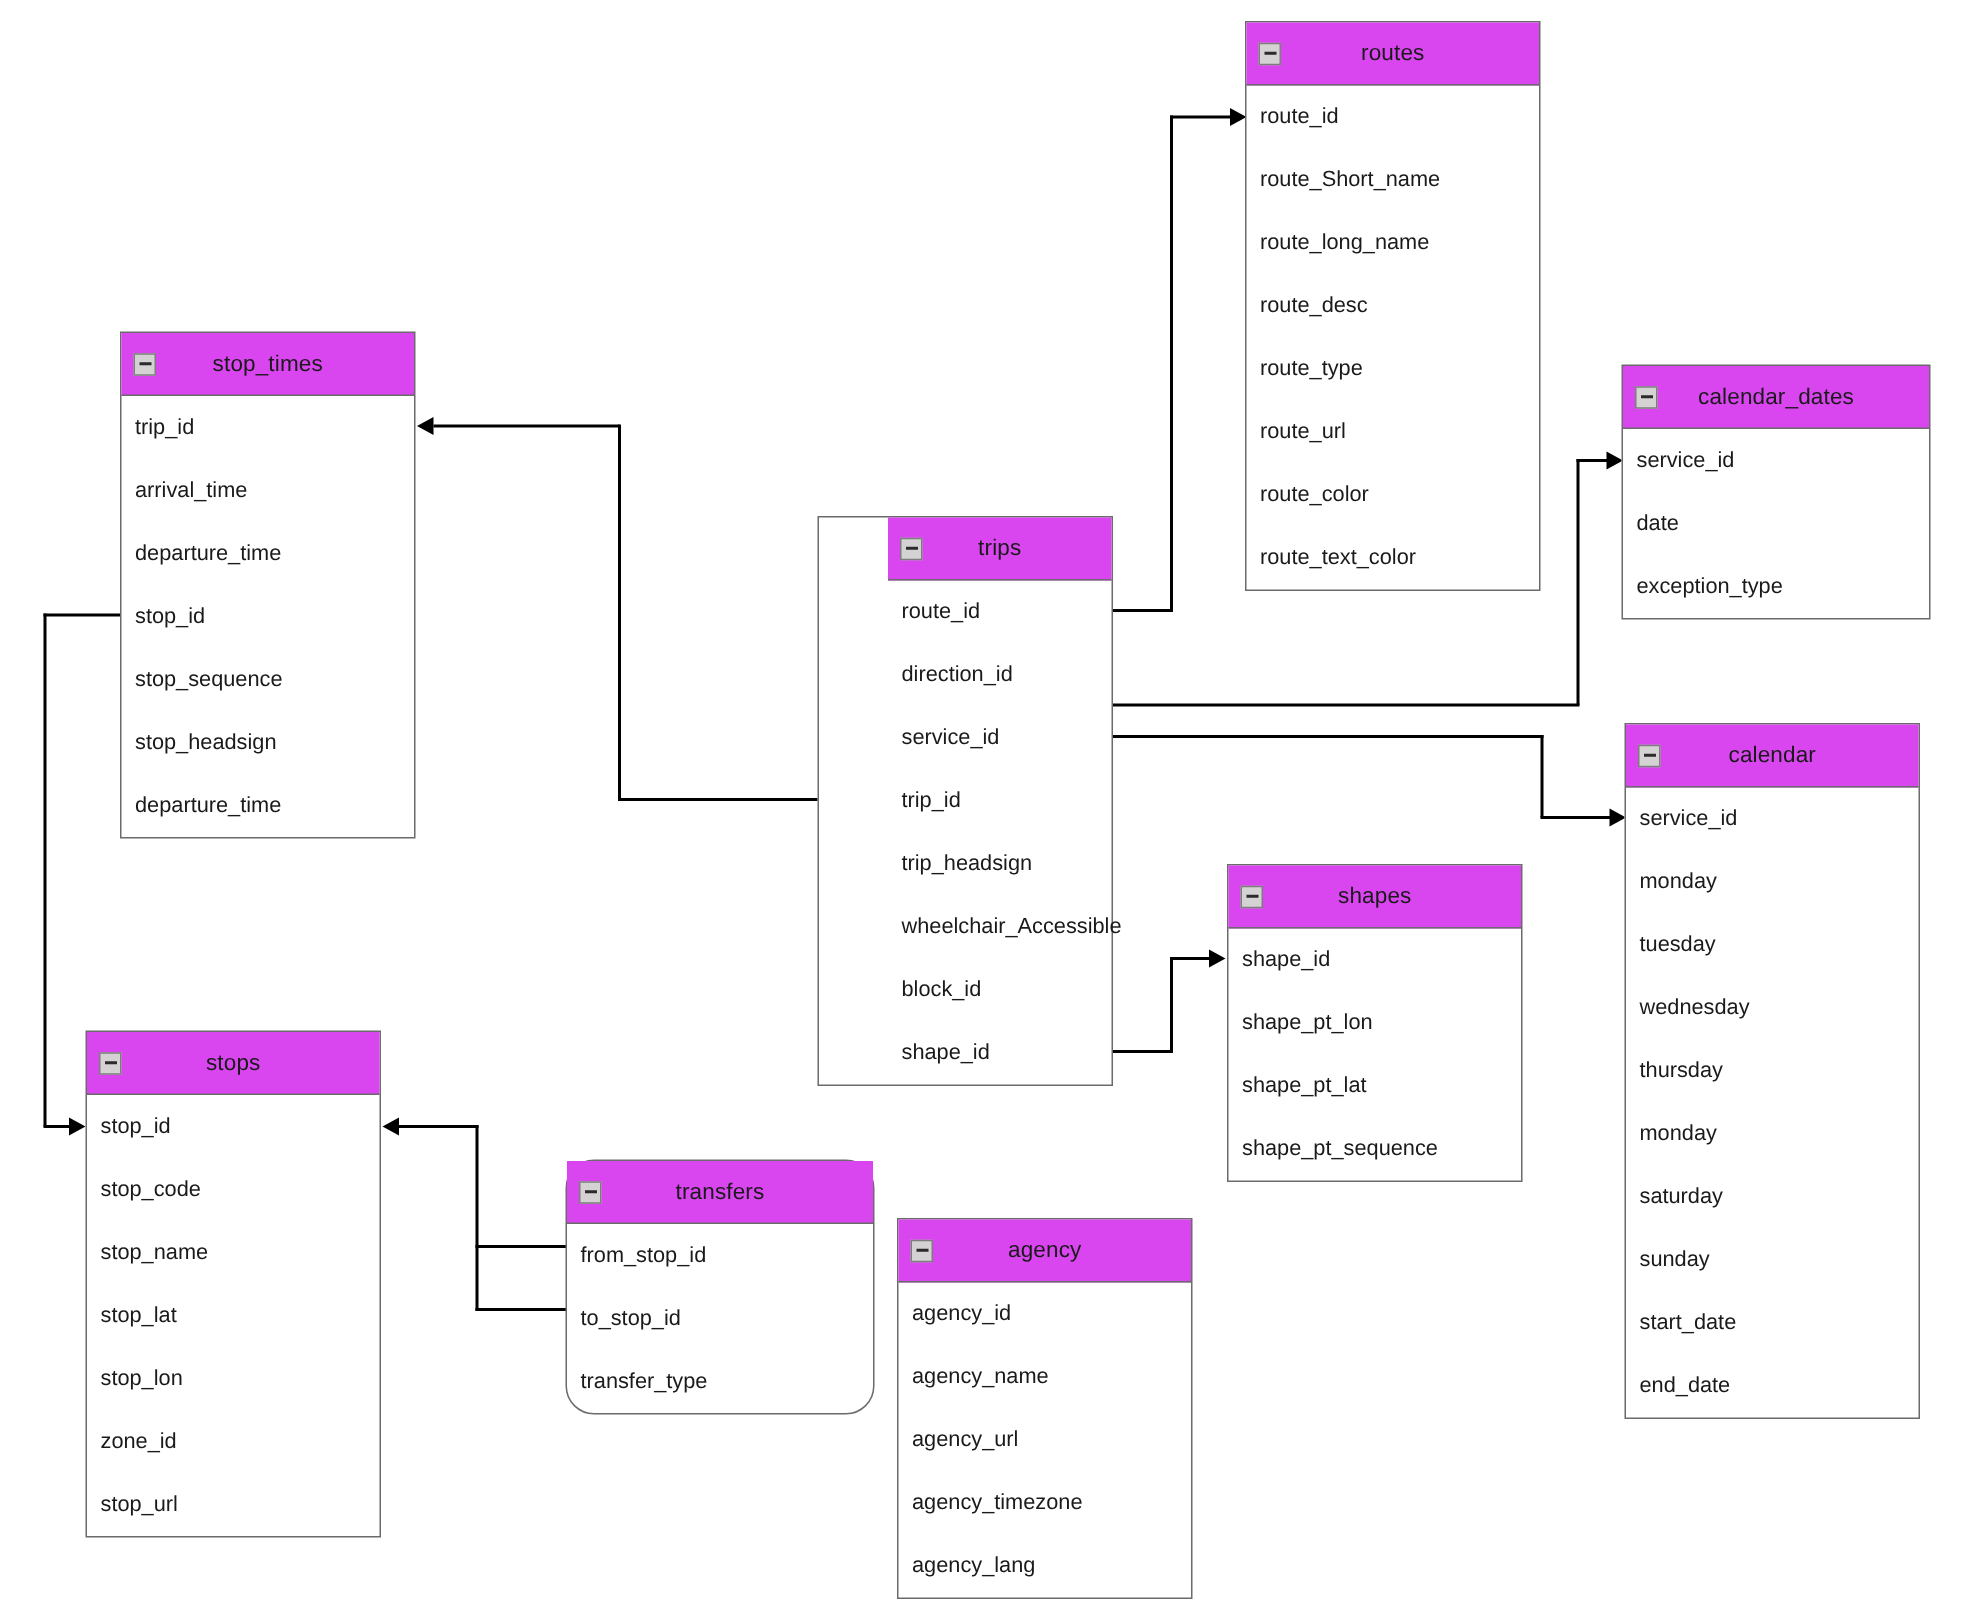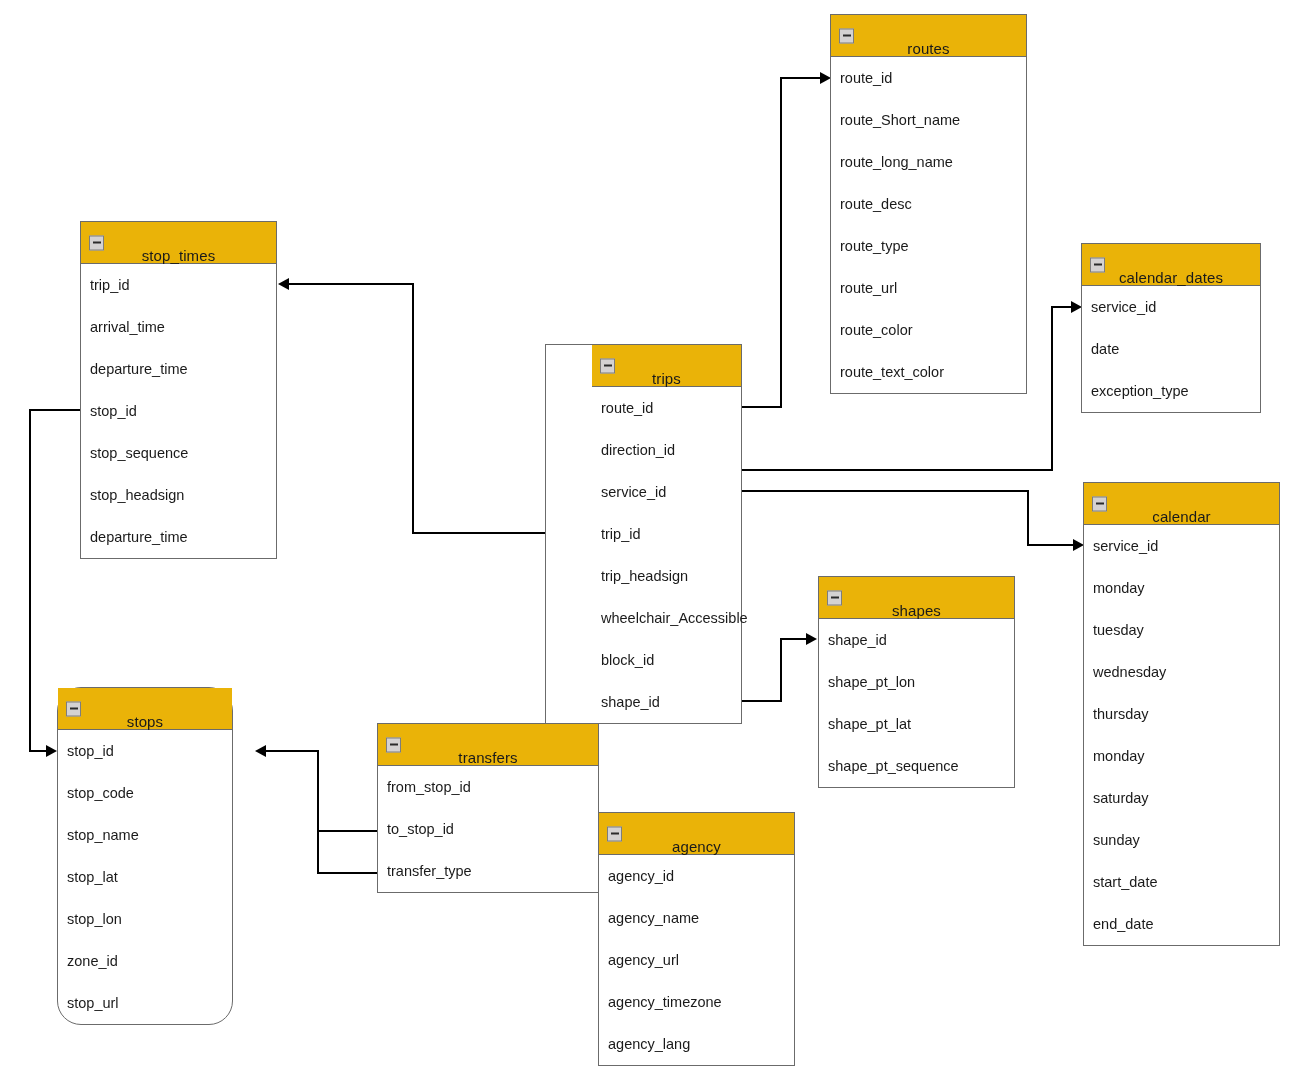--- a/index.html
+++ b/index.html
@@ -21,23 +21,23 @@
     background:#ffffff;
     border:1.5px solid #6b6b6b;
     z-index:5;
   }
   .entity-header{
     position:relative;
     box-sizing:border-box;
     height:42px;
     border-bottom:1.5px solid #6b6b6b;
     display:flex;
-    align-items:flex-end;
+    align-items:center;
     justify-content:center;
-    background:#eab308;
+    background:#d946ef;
   }
   .entity-title{
     font-size:15px;
     color:#1a1a1a;
     letter-spacing:0.1px;
     line-height:1;
   }
   .collapse-icon{
     position:absolute;
     left:8px;
@@ -188,21 +188,21 @@
       <li class="field">direction_id</li>
       <li class="field">service_id</li>
       <li class="field">trip_id</li>
       <li class="field">trip_headsign</li>
       <li class="field">wheelchair_Accessible</li>
       <li class="field">block_id</li>
       <li class="field">shape_id</li>
     </ul>
   </div>
 
-  <div class="entity" style="left:1081px;top:243px;width:180px;">
+  <div class="entity" style="left:1081px;top:243px;width:206px;">
     <div class="entity-header">
       <span class="collapse-icon">
           <i></i>
         </span>
       <span class="entity-title">calendar_dates</span>
     </div>
     <ul class="entity-fields">
       <li class="field">service_id</li>
       <li class="field">date</li>
       <li class="field">exception_type</li>
@@ -238,39 +238,39 @@
       <span class="entity-title">shapes</span>
     </div>
     <ul class="entity-fields">
       <li class="field">shape_id</li>
       <li class="field">shape_pt_lon</li>
       <li class="field">shape_pt_lat</li>
       <li class="field">shape_pt_sequence</li>
     </ul>
   </div>
 
-  <div class="entity" style="left:57px;top:687px;width:176px;border-radius:24px;">
+  <div class="entity" style="left:57px;top:687px;width:197px;">
     <div class="entity-header">
       <span class="collapse-icon">
           <i></i>
         </span>
       <span class="entity-title">stops</span>
     </div>
     <ul class="entity-fields">
       <li class="field">stop_id</li>
       <li class="field">stop_code</li>
       <li class="field">stop_name</li>
       <li class="field">stop_lat</li>
       <li class="field">stop_lon</li>
       <li class="field">zone_id</li>
       <li class="field">stop_url</li>
     </ul>
   </div>
 
-  <div class="entity" style="left:377px;top:723px;width:222px;">
+  <div class="entity" style="left:377px;top:773px;width:206px;border-radius:19px;">
     <div class="entity-header">
       <span class="collapse-icon">
           <i></i>
         </span>
       <span class="entity-title">transfers</span>
     </div>
     <ul class="entity-fields">
       <li class="field">from_stop_id</li>
       <li class="field">to_stop_id</li>
       <li class="field">transfer_type</li>

